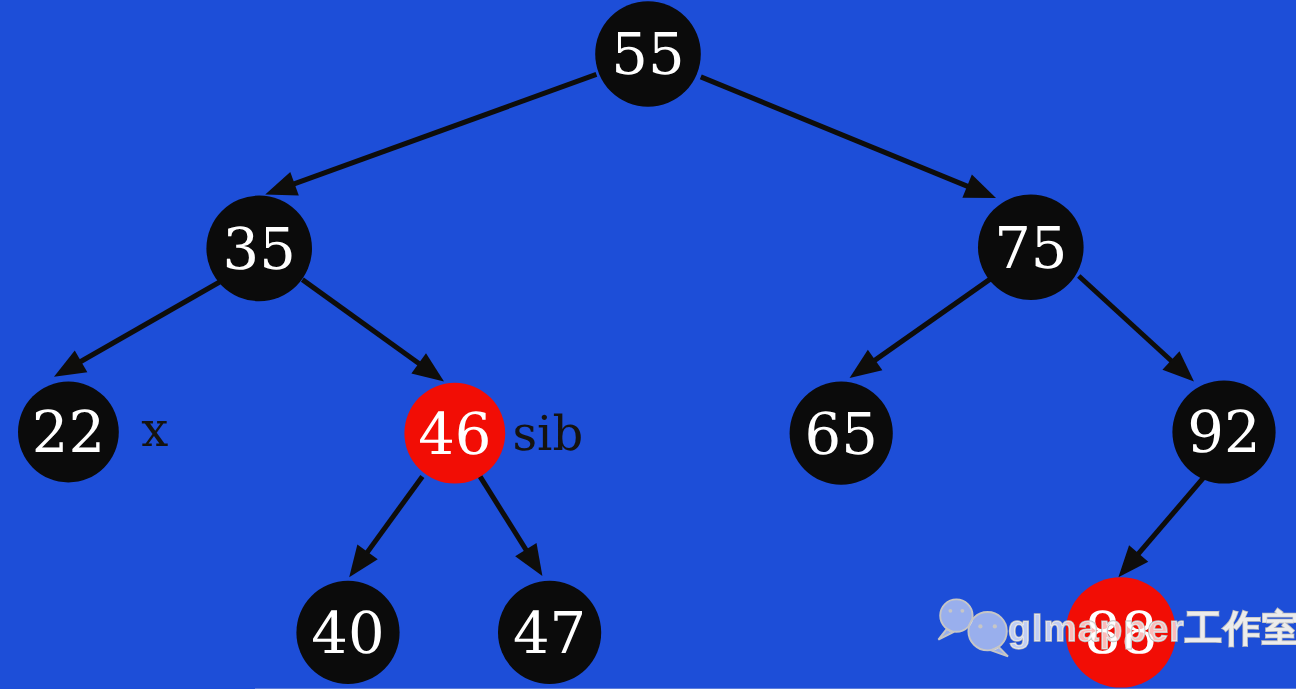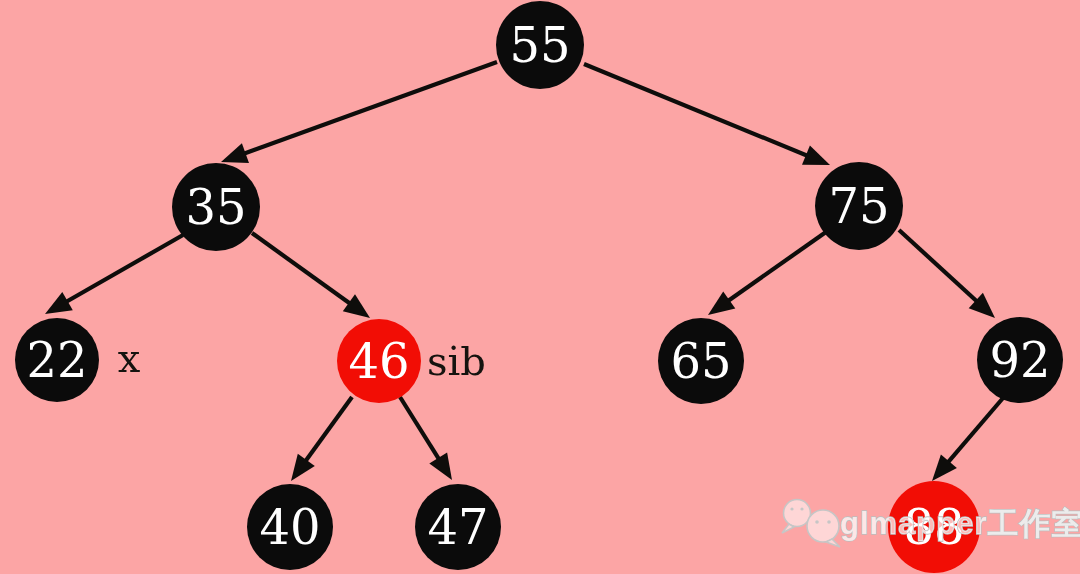--- a/index.html
+++ b/index.html
@@ -42,21 +42,21 @@
   .wechat-bubble {
     fill: rgba(255,255,255,0.55);
     stroke: #c6c6c6;
     stroke-width: 1.6px;
   }
   .wechat-eye { fill: #c6c6c6; stroke: none; }
 </style>
 </head>
 <body>
 
-<div class="stage" style="background: #fca5a5;">
+<div class="stage" style="background: #1d4ed8;">
   <svg id="tree-svg" width="1080" height="574" viewBox="0 0 1080 574" xmlns="http://www.w3.org/2000/svg">
     <g id="edges-layer">
         <line x1="497" y1="62" x2="234.16266874520898" y2="157.2309171213011" class="edge-line" stroke="#0e0d0b"></line>
         <polygon points="221,162 241.9,143.3 249.0,163.0" fill="#0e0d0b"></polygon>
         <line x1="584" y1="64" x2="817.049061873157" y2="159.68274491540186" class="edge-line" stroke="#0e0d0b"></line>
         <polygon points="830,165 802.0,164.8 809.9,145.4" fill="#0e0d0b"></polygon>
         <line x1="183" y1="235" x2="57.14998223949368" y2="307.04457538463765" class="edge-line" stroke="#0e0d0b"></line>
         <polygon points="45,314 62.3,292.0 72.8,310.2" fill="#0e0d0b"></polygon>
         <line x1="252" y1="233" x2="358.6403454549426" y2="309.8171979972044" class="edge-line" stroke="#0e0d0b"></line>
         <polygon points="370,318 342.8,311.3 355.0,294.3" fill="#0e0d0b"></polygon>

